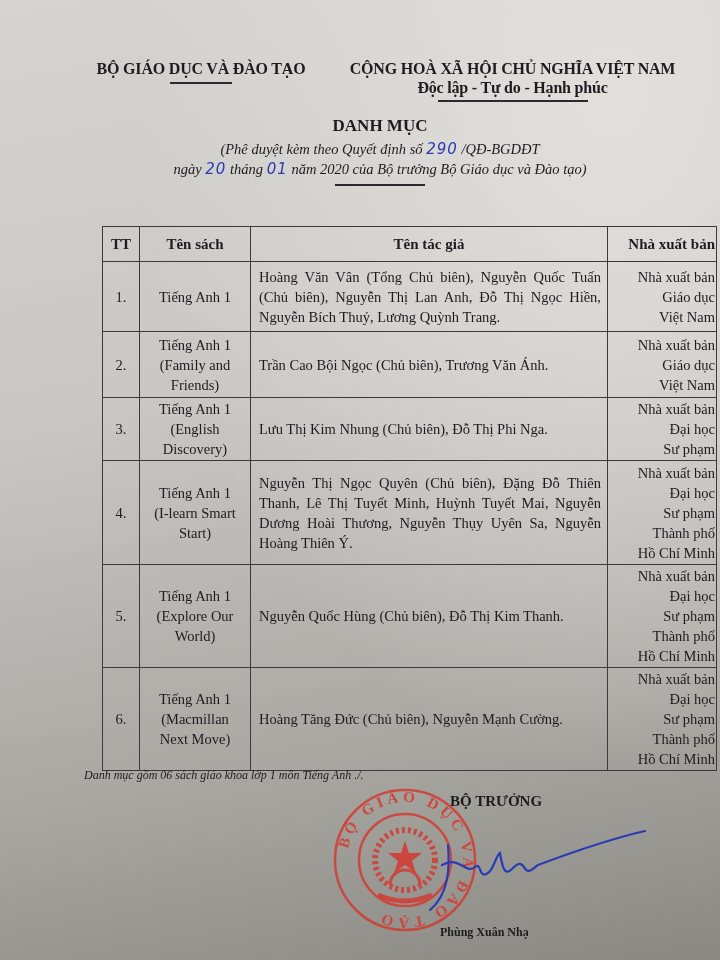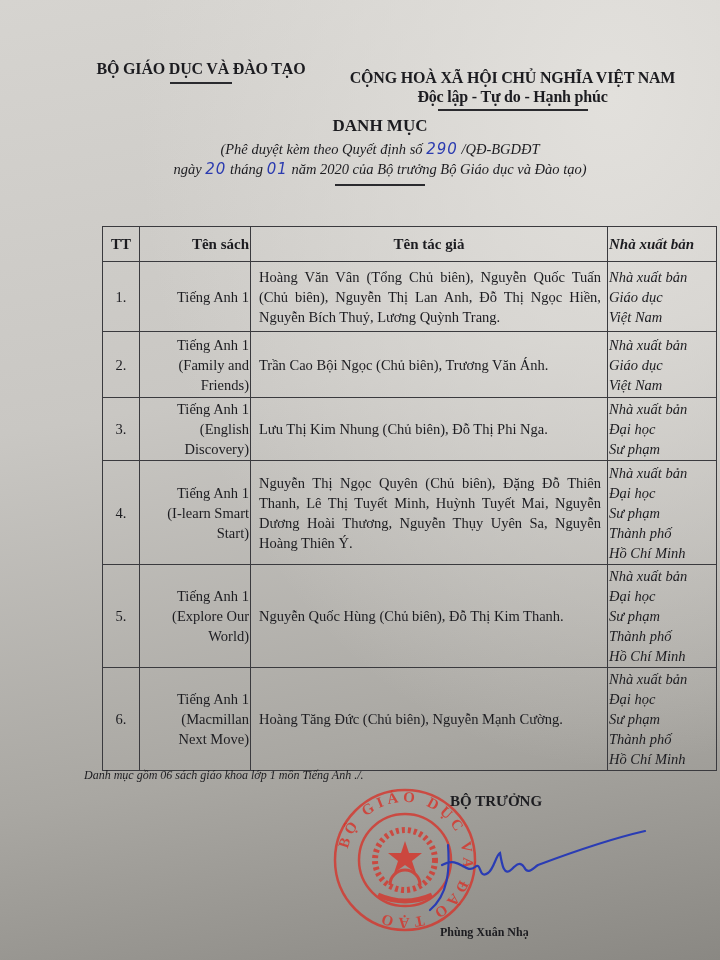--- a/index.html
+++ b/index.html
@@ -12,21 +12,21 @@
         linear-gradient(170deg, #d6d4d0 0%, #c9c7c3 40%, #a9a7a2 75%, #8a8883 100%);
     }
     .page { position: absolute; left: 0; top: 0; width: 720px; height: 960px; }
 
     .hdr-left {
       position: absolute; left: 86px; top: 60px; width: 230px;
       font-weight: bold; font-size: 16px; text-align: center; letter-spacing: -0.2px;
     }
     .hdr-left .rule { width: 62px; height: 1.5px; background: #2a2a2e; margin: 4px auto 0 auto; }
     .hdr-right {
-      position: absolute; left: 340px; top: 69px; width: 345px;
+      position: absolute; left: 340px; top: 60px; width: 345px;
       font-weight: bold; font-size: 16px; text-align: center; letter-spacing: -0.2px;
     }
     .hdr-right .motto { font-size: 16px; margin-top: 1px; }
     .hdr-right .rule { width: 150px; height: 1.5px; background: #2a2a2e; margin: 3px auto 0 auto; }
 
     .title-block { position: absolute; left: 80px; top: 116px; width: 600px; text-align: center; }
     .title-block .t1 { font-weight: bold; font-size: 17px; }
     .title-block .t2 { font-weight: bold; font-size: 16.5px; margin-top: 1px; letter-spacing: -0.2px; }
     .title-block .t3, .title-block .t4 { font-style: italic; font-size: 14.5px; line-height: 20px; }
     .title-block .t3 { margin-top: 3px; }
@@ -35,23 +35,23 @@
 
     table.catalog {
       position: absolute; left: 79px; top: 226px; width: 615px;
       border-collapse: collapse; font-size: 14.5px; line-height: 20px; margin-left: 23px;
     }
     table.catalog td, table.catalog th {
       border: 1.5px solid #3a3a3e; vertical-align: middle;
     }
     table.catalog th { font-weight: bold; height: 32px; font-size: 15px; }
     .c-tt { width: 34px; text-align: center; }
-    .c-name { width: 108px; text-align: right; border-radius: 6px; }
+    .c-name { width: 108px; text-align: center; border-radius: 6px; }
     .c-auth { text-align: justify; padding: 0 6px 0 8px; }
-    .c-pub { width: 106px; text-align: left; font-style: italic; }
+    .c-pub { width: 106px; text-align: right; }
 
     .footer-note {
       position: absolute; left: 84px; top: 768px; font-style: italic; font-size: 12px;
     }
     .signer-title {
       position: absolute; left: 450px; top: 793px; font-weight: bold; font-size: 15px;
     }
     .signer-name {
       position: absolute; left: 440px; top: 925px; font-weight: bold; font-size: 12px;
     }

